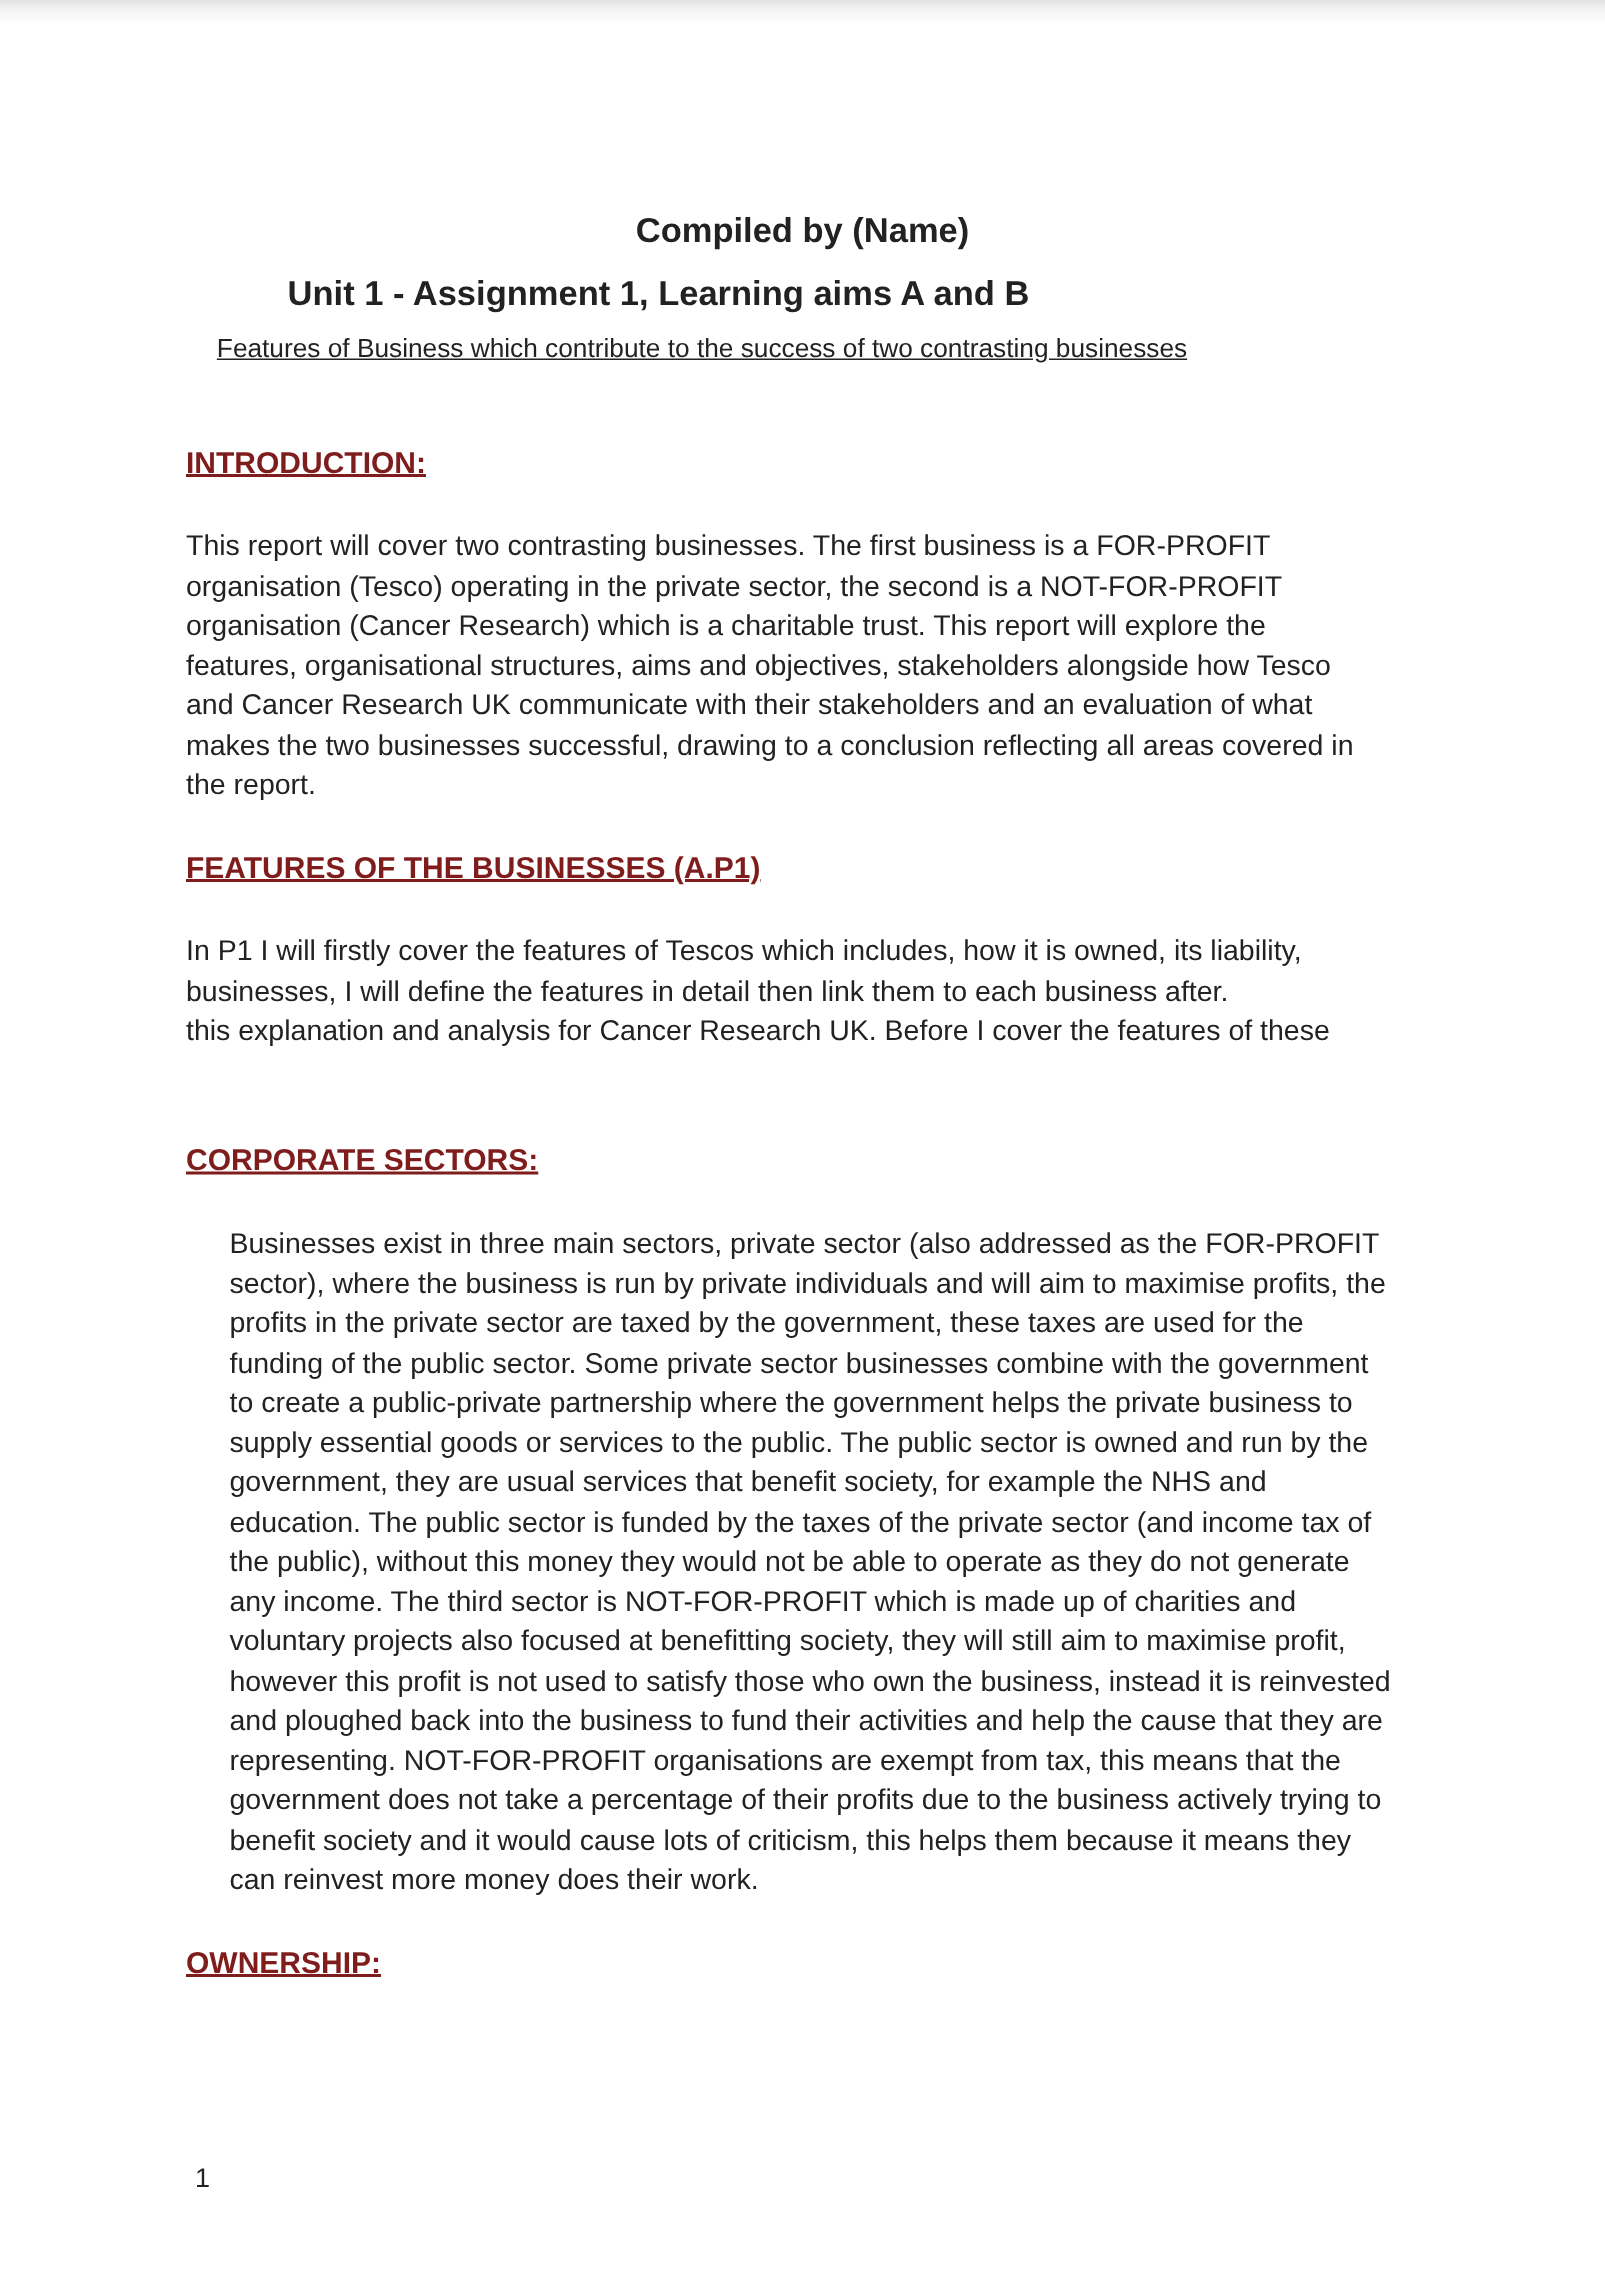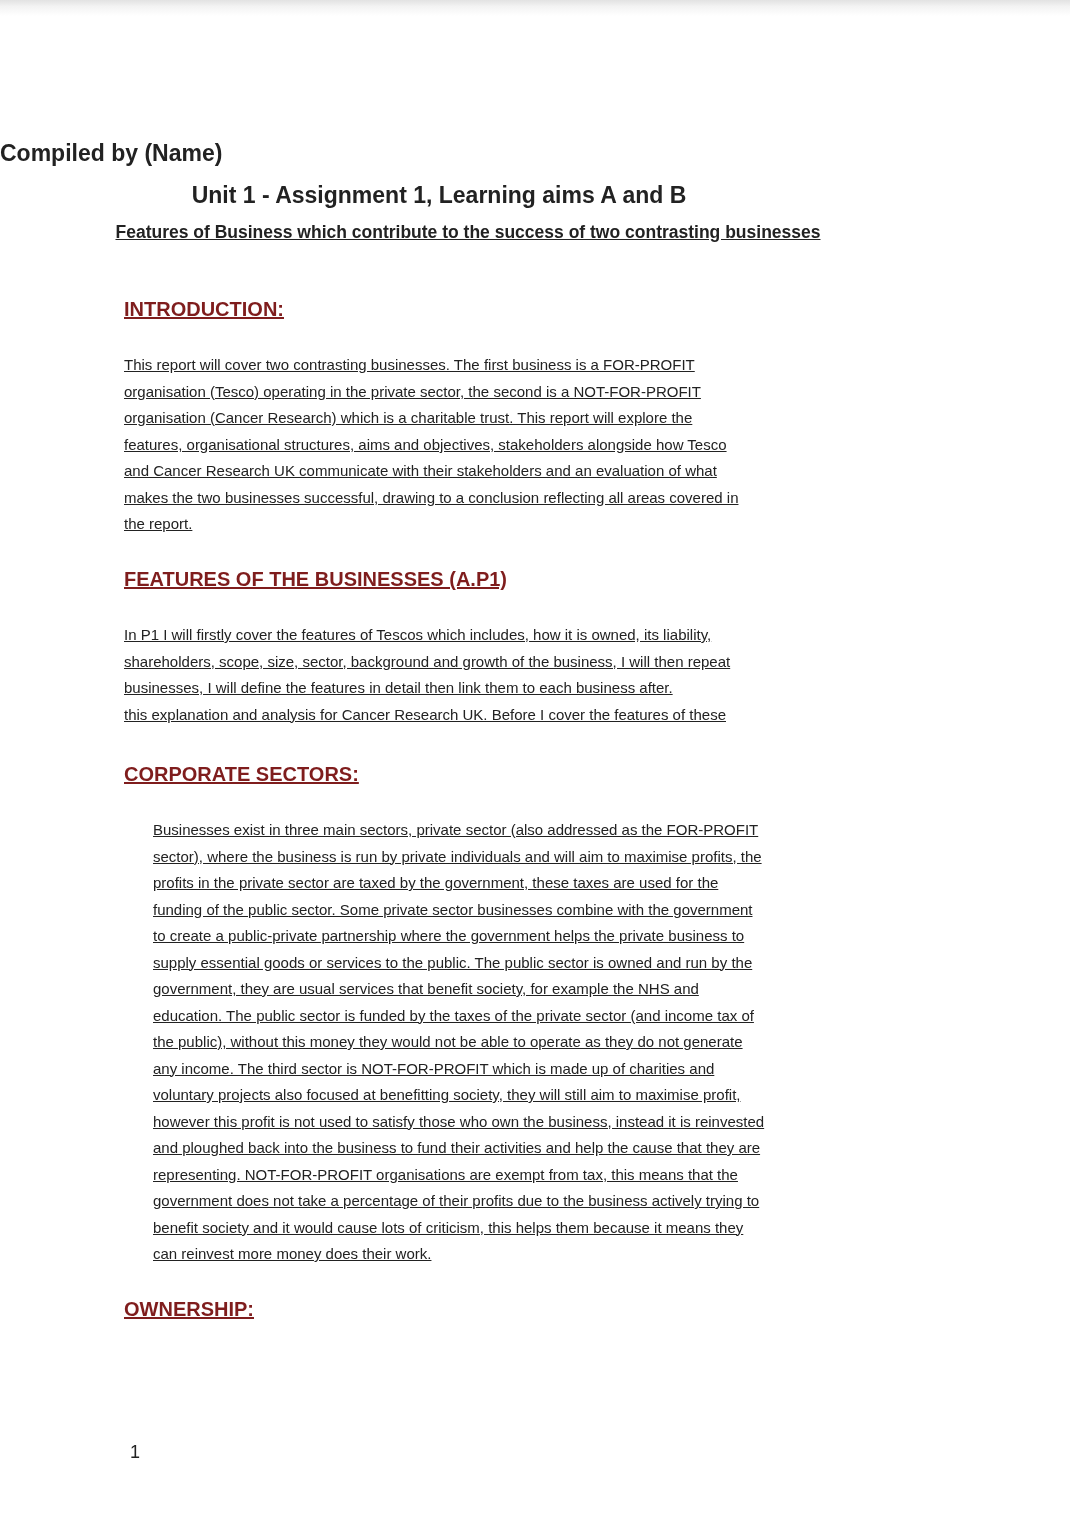--- a/index.html
+++ b/index.html
@@ -25,65 +25,64 @@
     .page {
       position: absolute;
       left: 0; top: 0;
       width: 1070px;
       height: 1526px;
     }
     .title-1 {
       position: absolute;
       left: 0; width: 1070px;
       top: 138px;
-      text-align: left;
+      text-align: center;
       font-weight: bold;
       font-size: 23px;
       line-height: 30px;
       color: #222;
     }
     .title-2 {
       position: absolute;
       left: 0; width: 878px;
       top: 180px;
       text-align: center;
       font-weight: bold;
       font-size: 23px;
       line-height: 30px;
       color: #222;
     }
     .subtitle {
       position: absolute;
       left: 0; width: 936px;
       top: 221px;
       text-align: center;
-      font-weight: bold;
+      font-weight: normal;
       font-size: 17.5px;
       line-height: 22px;
       text-decoration: underline;
       color: #222;
     }
     .heading {
       position: absolute;
       left: 124px;
       font-weight: bold;
       font-size: 20px;
       line-height: 26px;
       text-decoration: underline;
       color: #7f1d1d;
       white-space: nowrap;
     }
     .para {
       position: absolute;
       left: 124px;
       width: 830px;
-      font-size: 15px;
+      font-size: 19px;
       line-height: 26.5px;
       color: #222;
-      text-decoration: underline;
     }
     .para .line {
       display: block;
       white-space: nowrap;
     }
     .page-number {
       position: absolute;
       left: 130px;
       top: 1441px;
       font-size: 18px;
@@ -109,21 +108,20 @@
     <span class="line">organisation (Cancer Research) which is a charitable trust. This report will explore the</span>
     <span class="line">features, organisational structures, aims and objectives, stakeholders alongside how Tesco</span>
     <span class="line">and Cancer Research UK communicate with their stakeholders and an evaluation of what</span>
     <span class="line">makes the two businesses successful, drawing to a conclusion reflecting all areas covered in</span>
     <span class="line">the report.</span>
   </div>
 
   <div class="heading" style="top:566px;">FEATURES OF THE BUSINESSES (A.P1)</div>
   <div class="para" style="top:622px;">
     <span class="line">In P1 I will firstly cover the features of Tescos which includes, how it is owned, its liability,</span>
-    <span class="line">shareholders, scope, size, sector, background and growth of the business, I will then repeat</span>
     <span class="line">businesses, I will define the features in detail then link them to each business after.</span>
     <span class="line">this explanation and analysis for Cancer Research UK. Before I cover the features of these</span>
   </div>
 
   <div class="heading" style="top:761px;">CORPORATE SECTORS:</div>
   <div class="para" style="top:817px;margin-left:29px;">
     <span class="line">Businesses exist in three main sectors, private sector (also addressed as the FOR-PROFIT</span>
     <span class="line">sector), where the business is run by private individuals and will aim to maximise profits, the</span>
     <span class="line">profits in the private sector are taxed by the government, these taxes are used for the</span>
     <span class="line">funding of the public sector. Some private sector businesses combine with the government</span>

